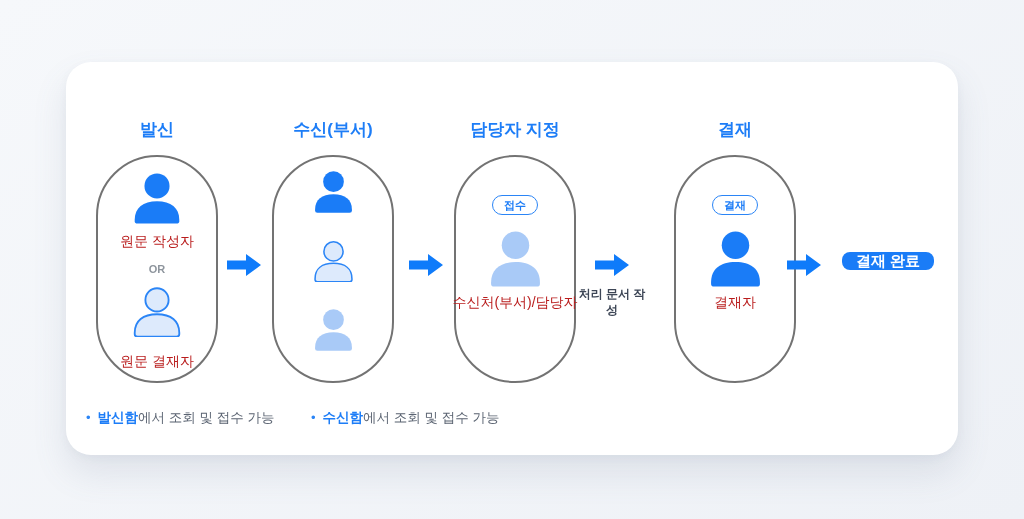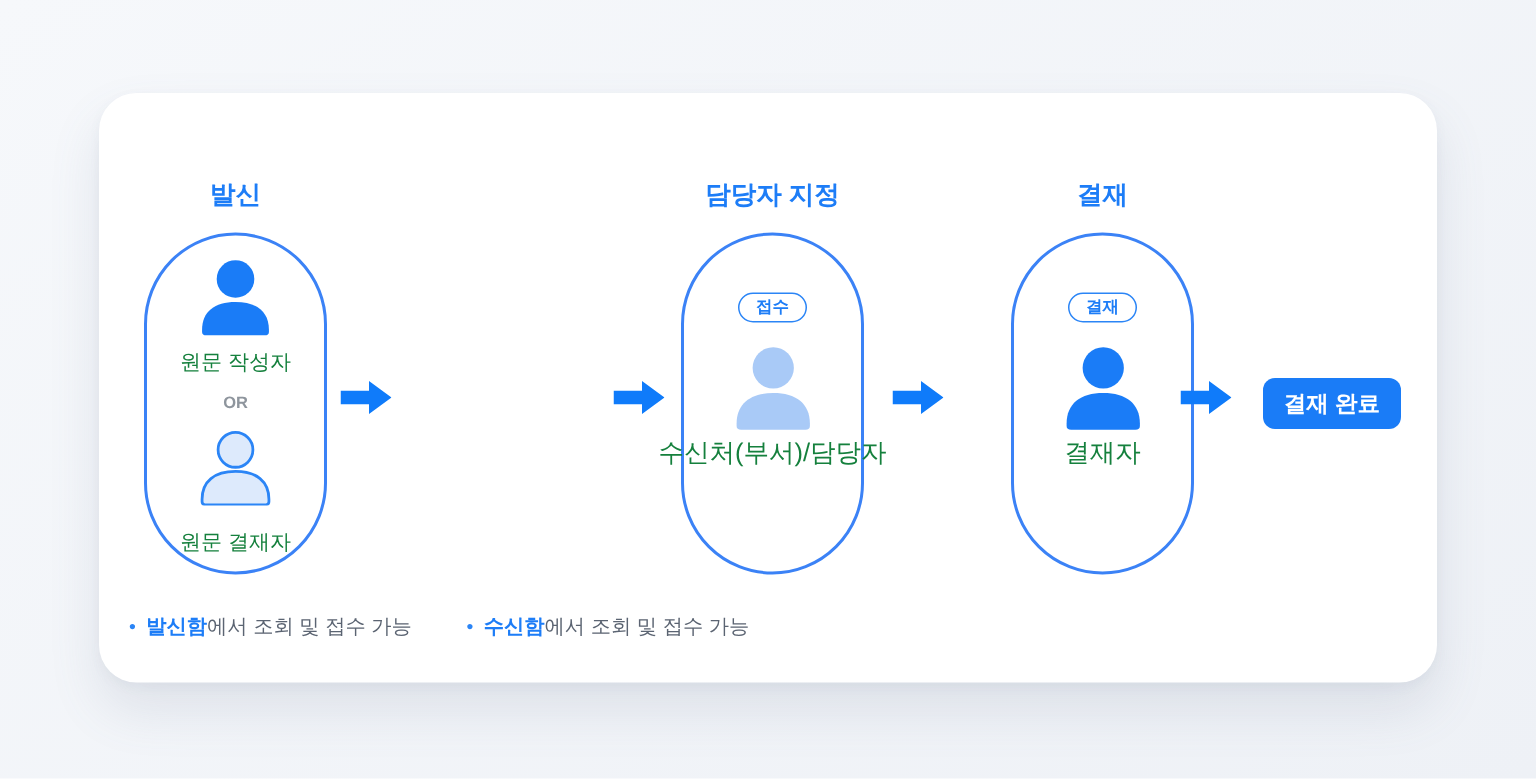--- a/index.html
+++ b/index.html
@@ -15,52 +15,52 @@
     background:#ffffff;border-radius:25px;
     box-shadow:0 18px 34px rgba(96,112,140,.14),0 3px 8px rgba(96,112,140,.06);
   }
   .stage{position:absolute;top:58px;width:122px;display:flex;flex-direction:column;align-items:center;}
   .stage-title{
     font-size:17px;font-weight:700;color:#1d7df7;line-height:19px;
     text-align:center;margin-bottom:16px;white-space:nowrap;
   }
   .pill{
     box-sizing:border-box;width:122px;height:228px;
-    border:2px solid #3b82f6;border-radius:999px;background:#fff;
+    border:2px solid #737373;border-radius:999px;background:#fff;
     display:flex;flex-direction:column;align-items:center;
   }
   .pill.p1{padding-top:16px;}
   .pill.p2{padding-top:14px;}
   .pill.p3,.pill.p4{padding-top:38px;}
   .pill.p2 .person + .person{margin-top:27px;}
   .person{display:block;line-height:0;}
   .person.size-a svg{width:52px;height:51px;}
   .person.size-b svg{width:43px;height:42px;}
   .person.size-c svg{width:57px;height:56px;}
   .plabel{
-    font-size:14px;color:#15803d;line-height:16px;white-space:nowrap;text-align:center;
+    font-size:14px;color:#b91c1c;line-height:16px;white-space:nowrap;text-align:center;
   }
   .pill.p1 .plabel.top{margin-top:9px;}
   .pill.p1 .or{font-size:11px;font-weight:700;color:#8e959d;margin:14px 0 11px;}
   .pill.p1 .plabel.bottom{margin-top:16px;}
   .badge{
     box-sizing:border-box;border:1.5px solid #2b85f6;border-radius:999px;background:#fff;
     color:#1d7df7;font-size:11px;font-weight:700;line-height:12px;
     padding:3px 11px;white-space:nowrap;
   }
   .pill.p3 .person,.pill.p4 .person{margin-top:16px;}
-  .pill.p3 .plabel,.pill.p4 .plabel{margin-top:7px;font-size:17px;}
+  .pill.p3 .plabel,.pill.p4 .plabel{margin-top:7px;font-size:14px;}
   .arrow{position:absolute;top:192px;width:34px;height:22px;line-height:0;}
   .arrow svg{width:34px;height:22px;}
   .arrow-caption{
     position:absolute;left:509px;top:224px;width:74px;
     font-size:12px;font-weight:700;color:#3d4656;line-height:16px;text-align:center;
   }
   .result-btn{
-    position:absolute;left:776px;top:190px;width:92px;height:34px;
+    position:absolute;left:776px;top:190px;width:92px;height:18px;
     background:#1a7cf7;border-radius:8px;color:#ffffff;
     font-size:15px;font-weight:700;
     display:flex;align-items:center;justify-content:center;white-space:nowrap;
   }
   .note{position:absolute;top:347px;font-size:13.5px;color:#5b6472;white-space:nowrap;}
   .note .dot{color:#2b85f6;font-size:13px;margin-right:7px;}
   .note strong{color:#1d7df7;font-weight:700;}
   .s1{left:30px;}.s2{left:206px;}.s3{left:388px;}.s4{left:608px;}
   .a1{left:161px;}.a2{left:343px;}.a3{left:529px;}.a4{left:721px;}
   .n1{left:20px;}.n2{left:245px;}
@@ -91,20 +91,43 @@
         <div class="plabel bottom">원문 결재자</div>
       </div>
     </div>
 
     <span class="arrow a1">
       <svg viewBox="0 0 34 22">
           <polygon points="0,6.5 19,6.5 19,0 34,11 19,22 19,15.5 0,15.5" fill="#0f7bfa"></polygon>
         </svg>
     </span>
 
+    <div class="stage s2">
+      <div class="stage-title">수신(부서)</div>
+      <div class="pill p2">
+        <span class="person size-b">
+          <svg viewBox="0 0 56 54">
+              <circle cx="28" cy="13.5" r="13.5" fill="#1a7cf7"></circle>
+              <path d="M28 30 C13 30 4 37 4 50 L4 51.5 Q4 54 7 54 L49 54 Q52 54 52 51.5 L52 50 C52 37 43 30 28 30 Z" fill="#1a7cf7"></path>
+            </svg>
+        </span>
+        <span class="person size-b">
+          <svg viewBox="0 0 56 54">
+              <path d="M28 30 C13 30 4 37 4 50 L4 51.5 Q4 54 7 54 L49 54 Q52 54 52 51.5 L52 50 C52 37 43 30 28 30 Z" fill="#ddeafc" stroke="#2b85f6" stroke-width="2"></path>
+              <circle cx="28" cy="14.5" r="12.5" fill="#ddeafc" stroke="#2b85f6" stroke-width="2"></circle>
+            </svg>
+        </span>
+        <span class="person size-b">
+          <svg viewBox="0 0 56 54">
+              <circle cx="28" cy="13.5" r="13.5" fill="#a9caf7"></circle>
+              <path d="M28 30 C13 30 4 37 4 50 L4 51.5 Q4 54 7 54 L49 54 Q52 54 52 51.5 L52 50 C52 37 43 30 28 30 Z" fill="#a9caf7"></path>
+            </svg>
+        </span>
+      </div>
+    </div>
 
     <span class="arrow a2">
       <svg viewBox="0 0 34 22">
           <polygon points="0,6.5 19,6.5 19,0 34,11 19,22 19,15.5 0,15.5" fill="#0f7bfa"></polygon>
         </svg>
     </span>
 
     <div class="stage s3">
       <div class="stage-title">담당자 지정</div>
       <div class="pill p3">
@@ -117,20 +140,21 @@
         </span>
         <div class="plabel">수신처(부서)/담당자</div>
       </div>
     </div>
 
     <span class="arrow a3">
       <svg viewBox="0 0 34 22">
           <polygon points="0,6.5 19,6.5 19,0 34,11 19,22 19,15.5 0,15.5" fill="#0f7bfa"></polygon>
         </svg>
     </span>
+    <div class="arrow-caption">처리 문서 작성</div>
 
     <div class="stage s4">
       <div class="stage-title">결재</div>
       <div class="pill p4">
         <span class="badge">결재</span>
         <span class="person size-c">
           <svg viewBox="0 0 56 54">
               <circle cx="28" cy="13.5" r="13.5" fill="#1a7cf7"></circle>
               <path d="M28 30 C13 30 4 37 4 50 L4 51.5 Q4 54 7 54 L49 54 Q52 54 52 51.5 L52 50 C52 37 43 30 28 30 Z" fill="#1a7cf7"></path>
             </svg>

